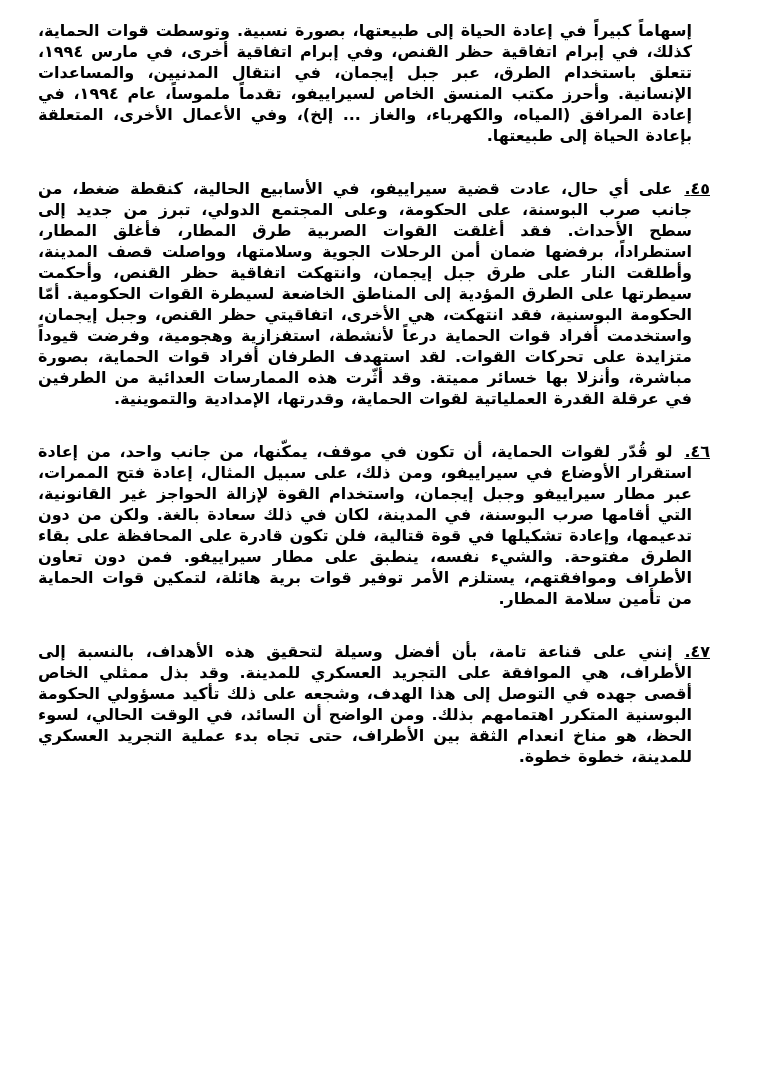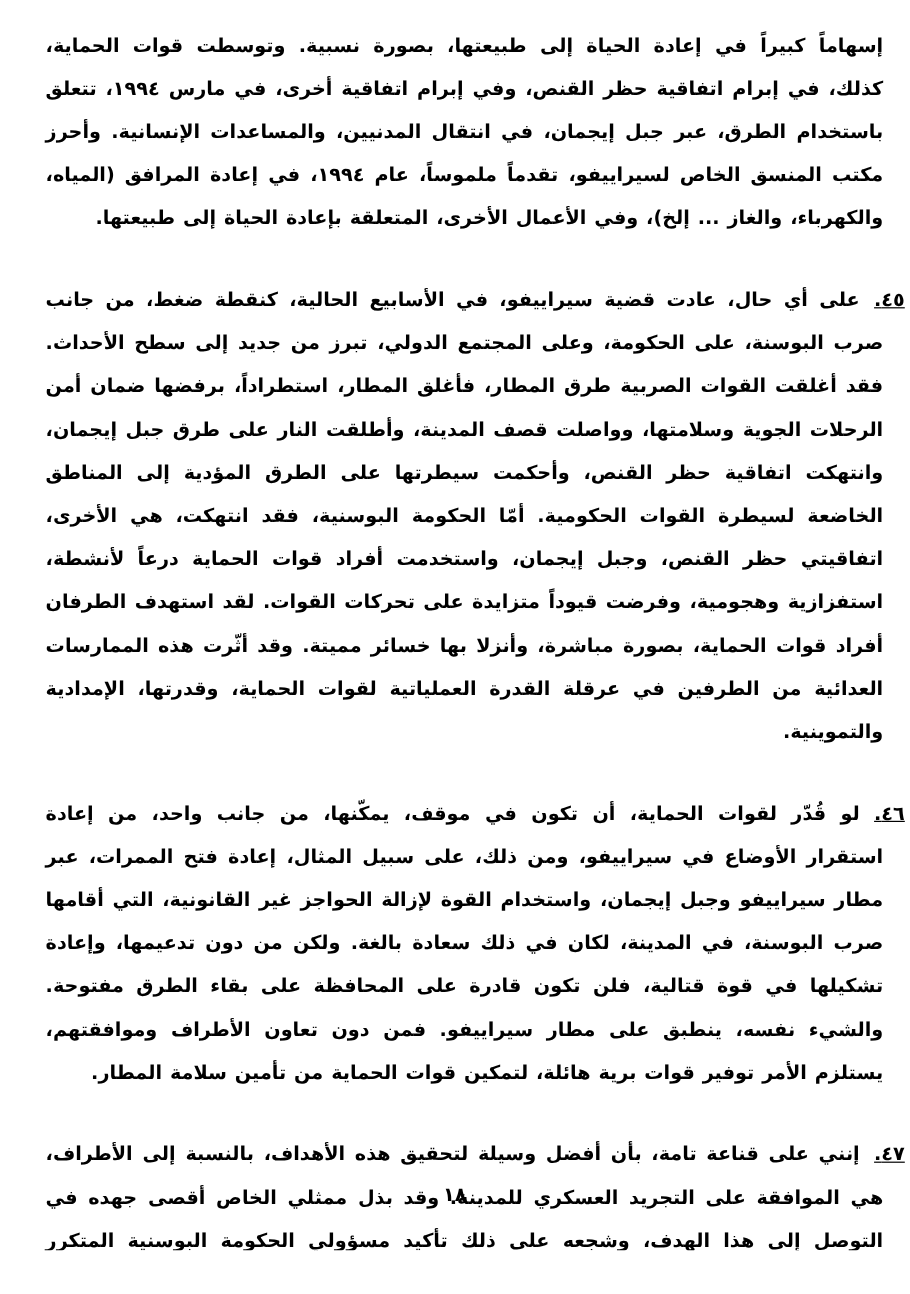--- a/index.html
+++ b/index.html
@@ -8,23 +8,23 @@
   .page {
     position: relative;
     width: 758px;
     height: 1042px;
     background: #ffffff;
     color: #000000;
     direction: rtl;
     font-family: "DejaVu Sans", sans-serif;
     font-weight: 700;
     font-size: 16px;
-    line-height: 36px;
+    line-height: 21px;
     text-align: justify;
-    padding: 20px 22px 0 38px;
+    padding: 20px 66px 0 38px;
     overflow: hidden;
   }
 
   .para {
     margin-bottom: 32px;
     word-spacing: 1px;
   }
 
   
   .para.numbered {
@@ -59,15 +59,14 @@
   </p>
 
   <p class="para numbered">
     <span class="num">٤٦.</span><span class="txt">لو قُدّر لقوات الحماية، أن تكون في موقف، يمكّنها، من جانب واحد، من إعادة استقرار الأوضاع في سيراييفو، ومن ذلك، على سبيل المثال، إعادة فتح الممرات، عبر مطار سيراييفو وجبل إيجمان، واستخدام القوة لإزالة الحواجز غير القانونية، التي أقامها صرب البوسنة، في المدينة، لكان في ذلك سعادة بالغة. ولكن من دون تدعيمها، وإعادة تشكيلها في قوة قتالية، فلن تكون قادرة على المحافظة على بقاء الطرق مفتوحة. والشيء نفسه، ينطبق على مطار سيراييفو. فمن دون تعاون الأطراف وموافقتهم، يستلزم الأمر توفير قوات برية هائلة، لتمكين قوات الحماية من تأمين سلامة المطار.</span>
   </p>
 
   <p class="para numbered">
     <span class="num">٤٧.</span><span class="txt">إنني على قناعة تامة، بأن أفضل وسيلة لتحقيق هذه الأهداف، بالنسبة إلى الأطراف، هي الموافقة على التجريد العسكري للمدينة. وقد بذل ممثلي الخاص أقصى جهده في التوصل إلى هذا الهدف، وشجعه على ذلك تأكيد مسؤولي الحكومة البوسنية المتكرر اهتمامهم بذلك. ومن الواضح أن السائد، في الوقت الحالي، لسوء الحظ، هو مناخ انعدام الثقة بين الأطراف، حتى تجاه بدء عملية التجريد العسكري للمدينة، خطوة خطوة.</span>
   </p>
 
-  <div class="page-number">١٨</div>
 
 </div>
 
 </body></html>

